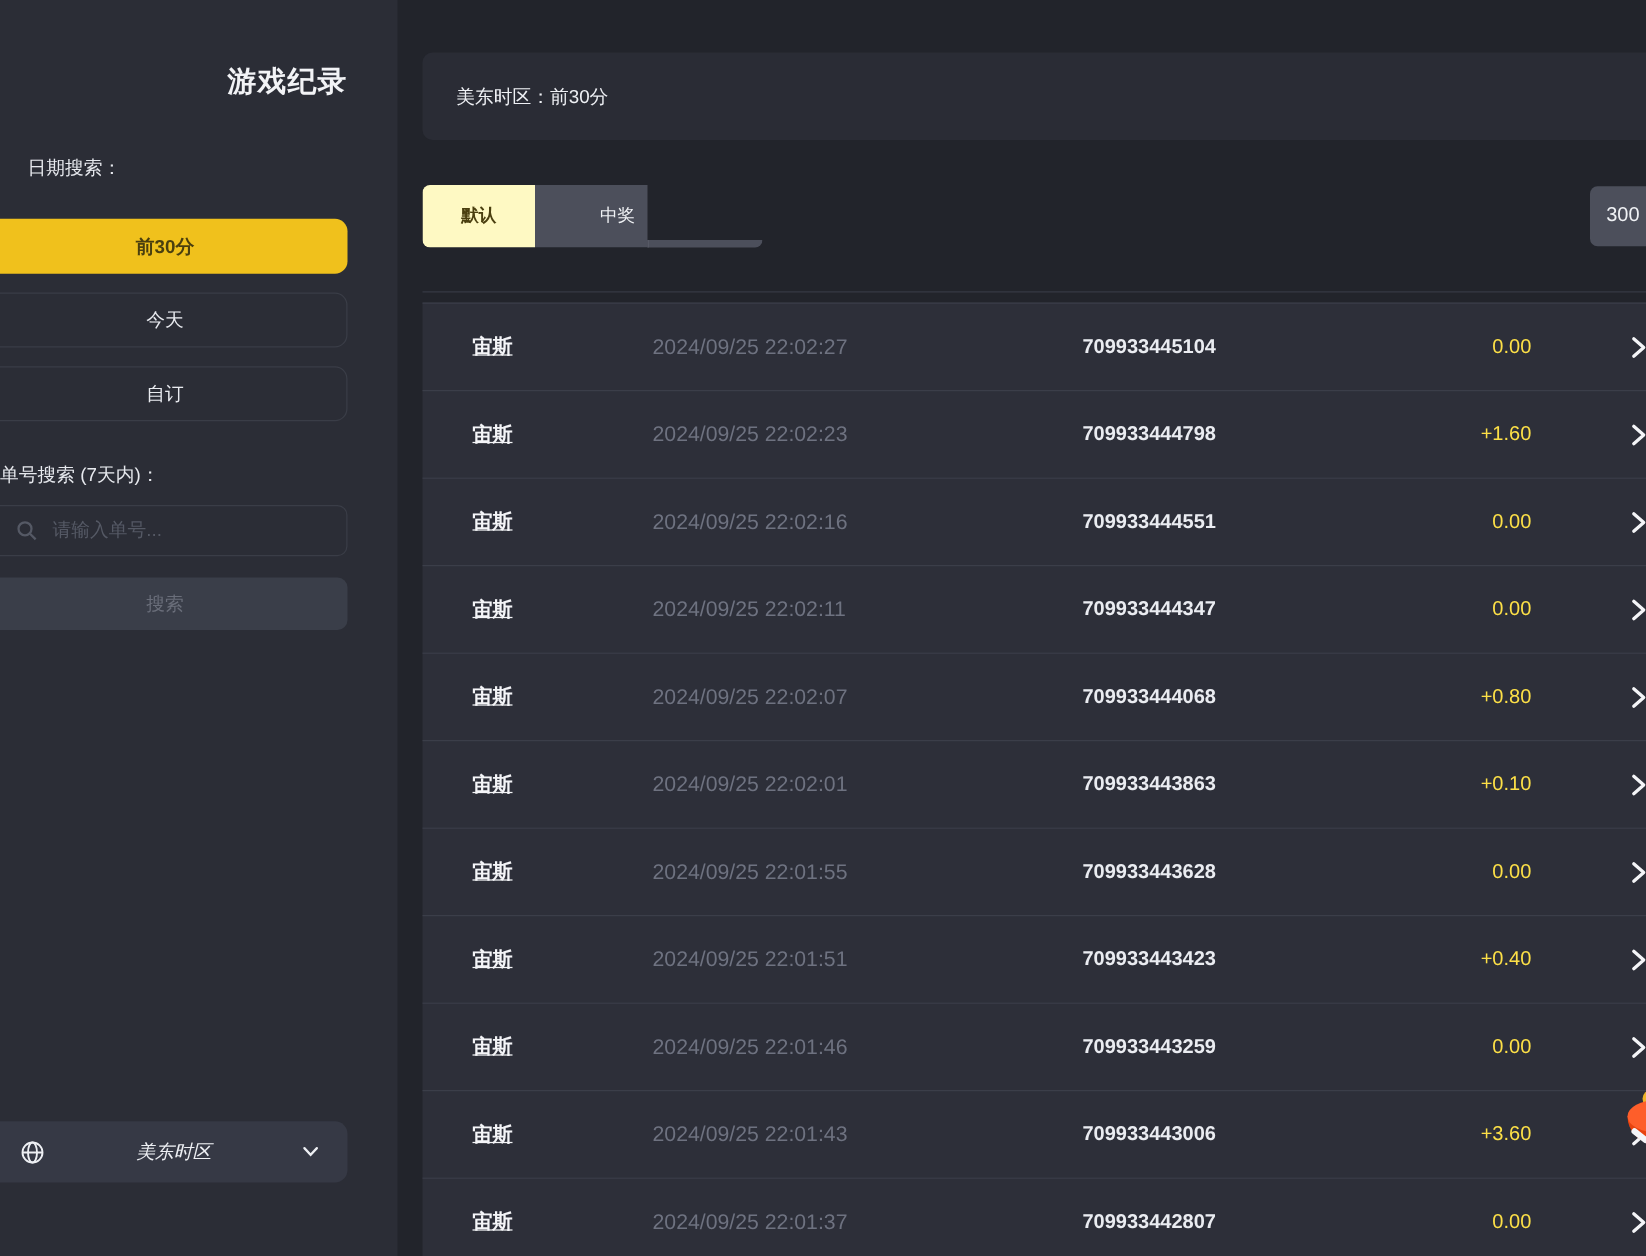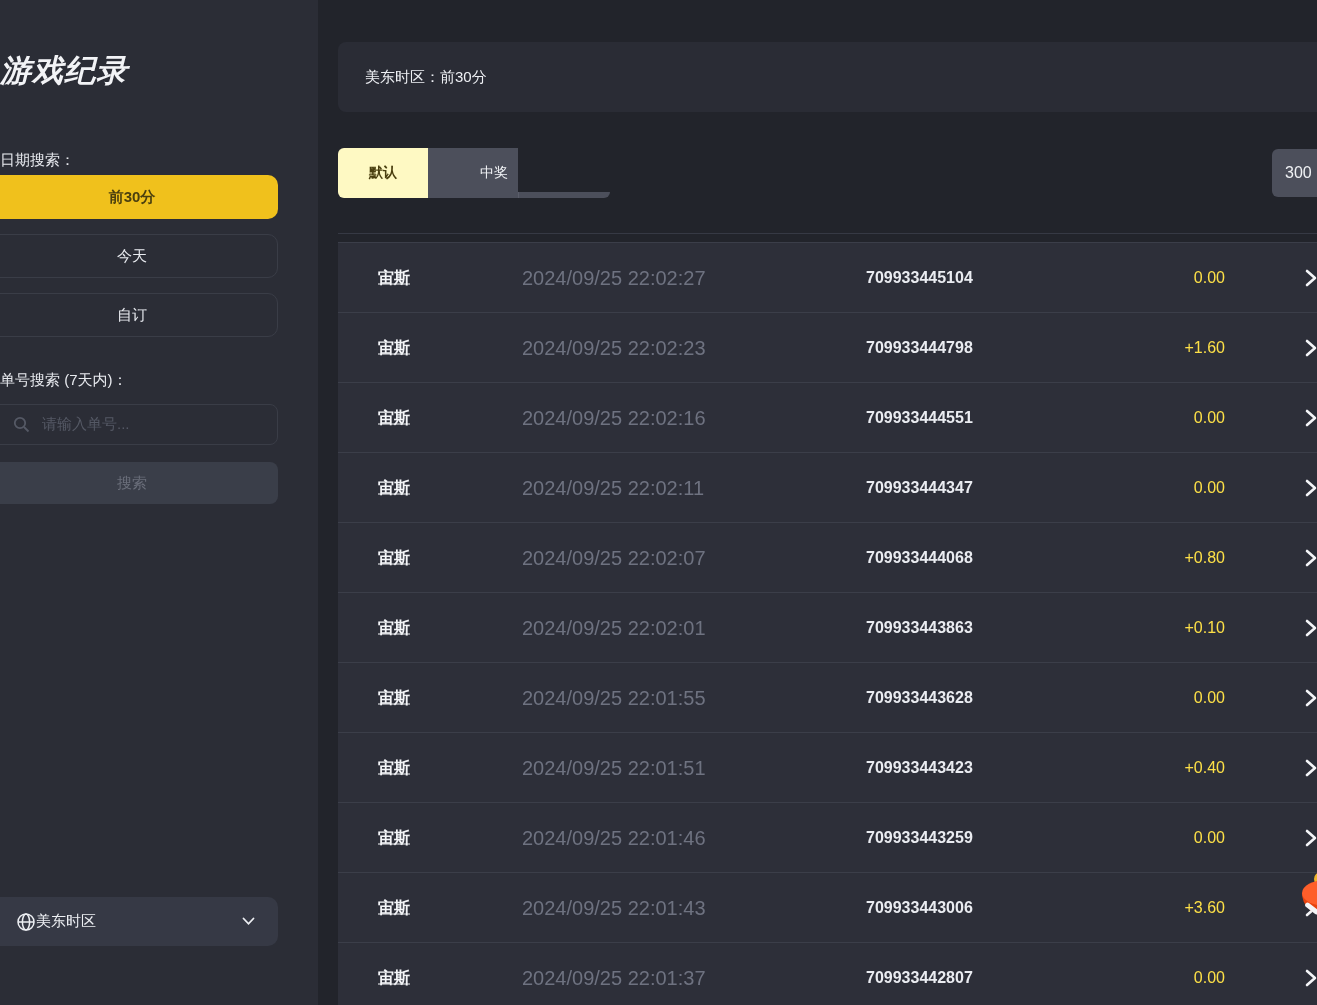--- a/index.html
+++ b/index.html
@@ -14,25 +14,25 @@
 
   
   .sidebar {
     position: absolute; left: 0; top: 0;
     width: 318px; height: 100%;
     background: #2b2d36;
     overflow: hidden;
   }
   .sb-title {
     position: absolute; top: 50px; left: 0; width: 278px;
-    text-align: left; color: #f2f3f6;
-    font-size: 31px; font-weight: 700; letter-spacing: 1px; font-style: italic;
+    text-align: right; color: #f2f3f6;
+    font-size: 23px; font-weight: 700; letter-spacing: 1px;
   }
   .sb-label { position: absolute; left: 0; color: #e7e9ee; font-size: 15px; }
-  .date-label  { top: 151px; }
+  .date-label  { top: 125px; padding-left: 22px; }
   .order-label { top: 371px; }
 
   .sb-btn {
     position: absolute; left: -14px; width: 292px; height: 44px;
     border-radius: 10px; box-sizing: border-box;
     display: flex; align-items: center; justify-content: center;
     font-size: 15px; cursor: pointer;
     font-family: inherit;
   }
   .btn-primary { top: 175px; background: #f0c11c; border: none; color: #4a3f0f; font-weight: 700; }
@@ -55,21 +55,21 @@
   }
 
   .tz-btn {
     position: absolute; top: 897px; left: -14px; width: 292px; height: 49px;
     background: #363945; border: none; border-radius: 10px;
     display: flex; align-items: center; box-sizing: border-box;
     padding: 0 23px 0 30px;
     color: #edeff3; font-size: 15px; cursor: pointer;
     font-family: inherit;
   }
-  .tz-label { flex: 1; text-align: left; }
+  .tz-label { flex: 1; text-align: center; font-style: italic; }
 
   
   .main { position: absolute; left: 318px; top: 0; width: 999px; height: 100%; }
 
   .header-card {
     position: absolute; left: 20px; right: -20px; top: 42px; height: 70px;
     background: #2a2c35; border-radius: 8px;
     display: flex; align-items: center; padding-left: 27px; box-sizing: border-box;
     color: #eef0f4; font-size: 15px;
   }
@@ -102,21 +102,21 @@
   }
 
   .list { position: absolute; left: 20px; right: -20px; top: 242px; }
   .row {
     position: relative; height: 70px; box-sizing: border-box;
     background: #2d2f39; border-top: 1px solid #3b3e49;
     cursor: pointer;
   }
   .cell { position: absolute; top: 50%; transform: translateY(-50%); white-space: nowrap; }
   .c-game   { left: 40px;  color: #f4f5f8; font-size: 16px; font-weight: 700; text-decoration: underline; }
-  .c-time   { left: 184px; color: #6e7280; font-size: 20px; }
+  .c-time   { left: 184px; color: #6e7280; font-size: 17px; }
   .c-order  { left: 528px; color: #eaecf1; font-size: 16px; font-weight: 700; }
   .c-amount { left: 775px; width: 112px; text-align: right; color: #fde047; font-size: 16px; }
   .c-chevron{ left: 966px; width: 16px; height: 18px; }
 
   
   .coin { position: absolute; left: 1302px; top: 876px; width: 52px; height: 52px; z-index: 5; }
   .coin-gold {
     position: absolute; left: 12px; top: -4px; width: 14px; height: 14px;
     border-radius: 50%; background: #f0b429;
   }

